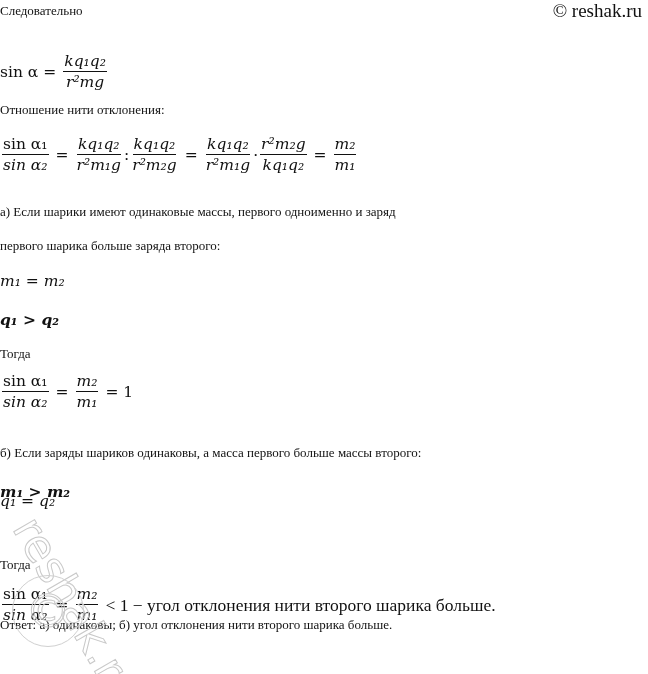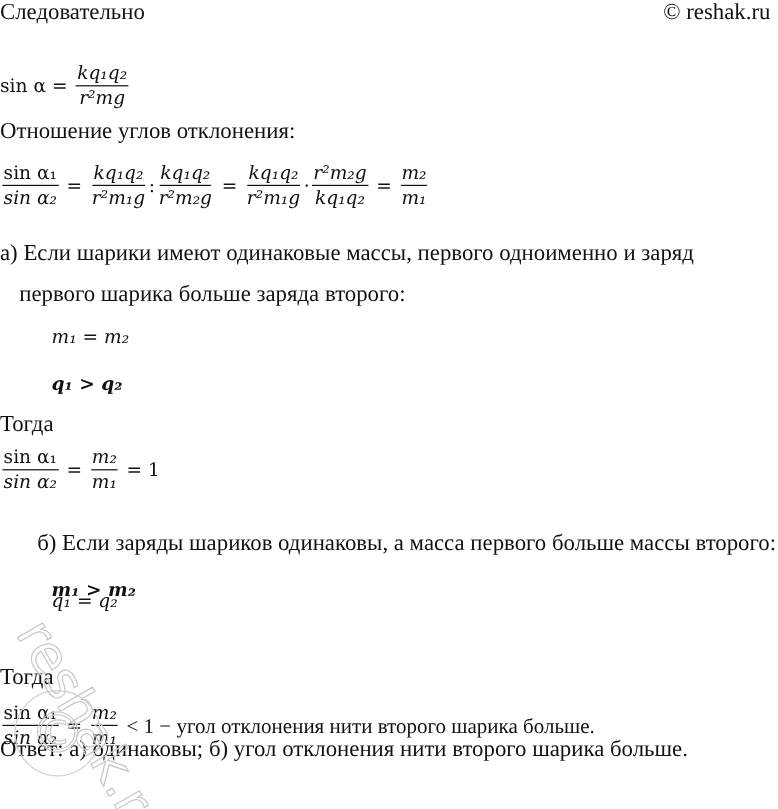--- a/index.html
+++ b/index.html
@@ -2,23 +2,23 @@
 <html><head>
 <meta charset="utf-8">
 <style>
   html, body { margin: 0; padding: 0; background: #ffffff; }
   body {
     width: 648px; height: 674px; position: relative; overflow: hidden;
     font-family: "Liberation Serif", "DejaVu Serif", serif;
     color: #111111;
   }
   .abs { position: absolute; white-space: nowrap; }
-  .txt { font-size: 19px; line-height: 20px; }
+  .txt { font-size: 13px; line-height: 20px; }
   .math { font-family: "DejaVu Serif", "Liberation Serif", serif; font-size: 15.5px; display: flex; align-items: center; }
-  .mi { font-style: italic; padding-left: 43px; }
+  .mi { font-style: italic; }
   .frac { display: inline-flex; flex-direction: column; align-items: center; vertical-align: middle; margin: 0 2px; }
   .frac .num { padding: 0 1px 1px 1px; border-bottom: 1.2px solid #111; line-height: 18px; }
   .frac .den { padding: 1px 1px 0 1px; line-height: 18px; font-style: italic; }
   .op { margin: 0 5px; }
   .copyright { font-family: "Liberation Serif", serif; font-size: 19px; }
   .watermark {
     position: absolute; left: 10px; top: 505px; width: 160px; height: 160px;
     pointer-events: none; color: transparent;
   }
   .wm-text {
@@ -44,21 +44,21 @@
 
 <div class="abs math" style="left:0;top:52px;justify-content:space-between;">
   <span>sin α</span>
   <span class="op">=</span>
   <span class="frac">
     <span class="num mi">kq₁q₂</span>
     <span class="den mi">r²mg</span>
   </span>
 </div>
 
-<div class="abs txt" style="left:0;top:100px;">Отношение углов отклонения:</div>
+<div class="abs txt" style="left:0;top:100px;">Отношение нити отклонения:</div>
 
 <div class="abs math" style="left:0;top:135px;">
   <span class="frac">
     <span class="num">sin α₁</span>
     <span class="den">sin α₂</span>
   </span>
   <span class="op">=</span>
   <span class="frac">
     <span class="num mi">kq₁q₂</span>
     <span class="den mi">r²m₁g</span>
@@ -79,39 +79,39 @@
     <span class="den mi">kq₁q₂</span>
   </span>
   <span class="op">=</span>
   <span class="frac">
     <span class="num mi">m₂</span>
     <span class="den mi">m₁</span>
   </span>
 </div>
 
 <div class="abs txt" style="left:0;top:202px;">а) Если шарики имеют одинаковые массы, первого одноименно и заряд</div>
-<div class="abs txt" style="left:0;top:236px;padding-left:16px;">первого шарика больше заряда второго:</div>
+<div class="abs txt" style="left:0;top:236px;">первого шарика больше заряда второго:</div>
 <div class="abs math mi" style="left:0;top:272px;">m₁ = m₂</div>
 <div class="abs math mi" style="left:0;top:310px;font-weight:bold;">q₁ &gt; q₂</div>
 <div class="abs txt" style="left:0;top:344px;">Тогда</div>
 
 <div class="abs math" style="left:0;top:372px;">
   <span class="frac">
     <span class="num">sin α₁</span>
     <span class="den">sin α₂</span>
   </span>
   <span class="op">=</span>
   <span class="frac">
     <span class="num mi">m₂</span>
     <span class="den mi">m₁</span>
   </span>
   <span style="margin-left:5px;">= 1</span>
 </div>
 
-<div class="abs txt" style="left:0;top:443px;padding-left:31px;">б) Если заряды шариков одинаковы, а масса первого больше массы второго:</div>
+<div class="abs txt" style="left:0;top:443px;">б) Если заряды шариков одинаковы, а масса первого больше массы второго:</div>
 <div class="abs math mi" style="left:0;top:482px;font-weight:bold;">m₁ &gt; m₂</div>
 <div class="abs math mi" style="left:0;top:492px;">q₁ = q₂</div>
 <div class="abs txt" style="left:0;top:555px;">Тогда</div>
 
 <div class="abs math" style="left:0;top:585px;">
   <span class="frac">
     <span class="num">sin α₁</span>
     <span class="den">sin α₂</span>
   </span>
   <span class="op">=</span>

